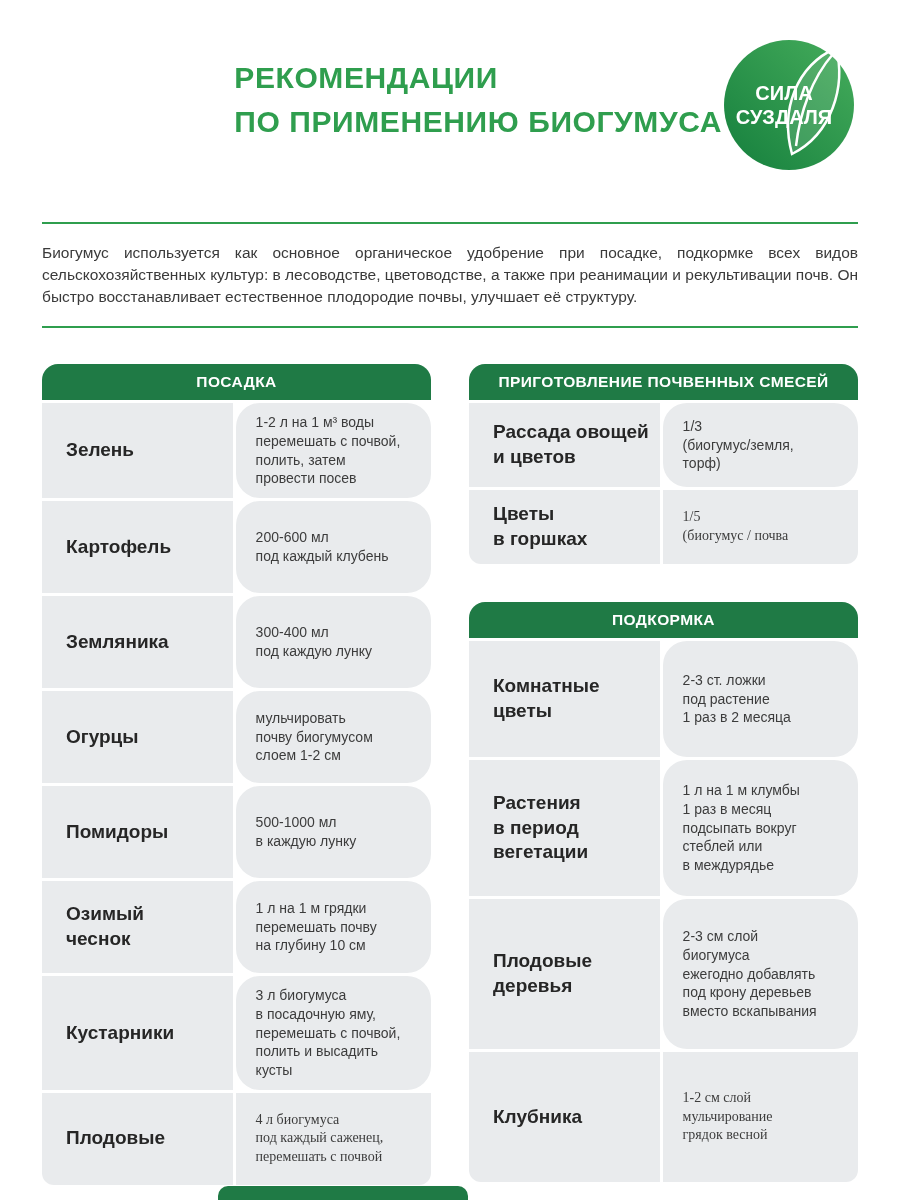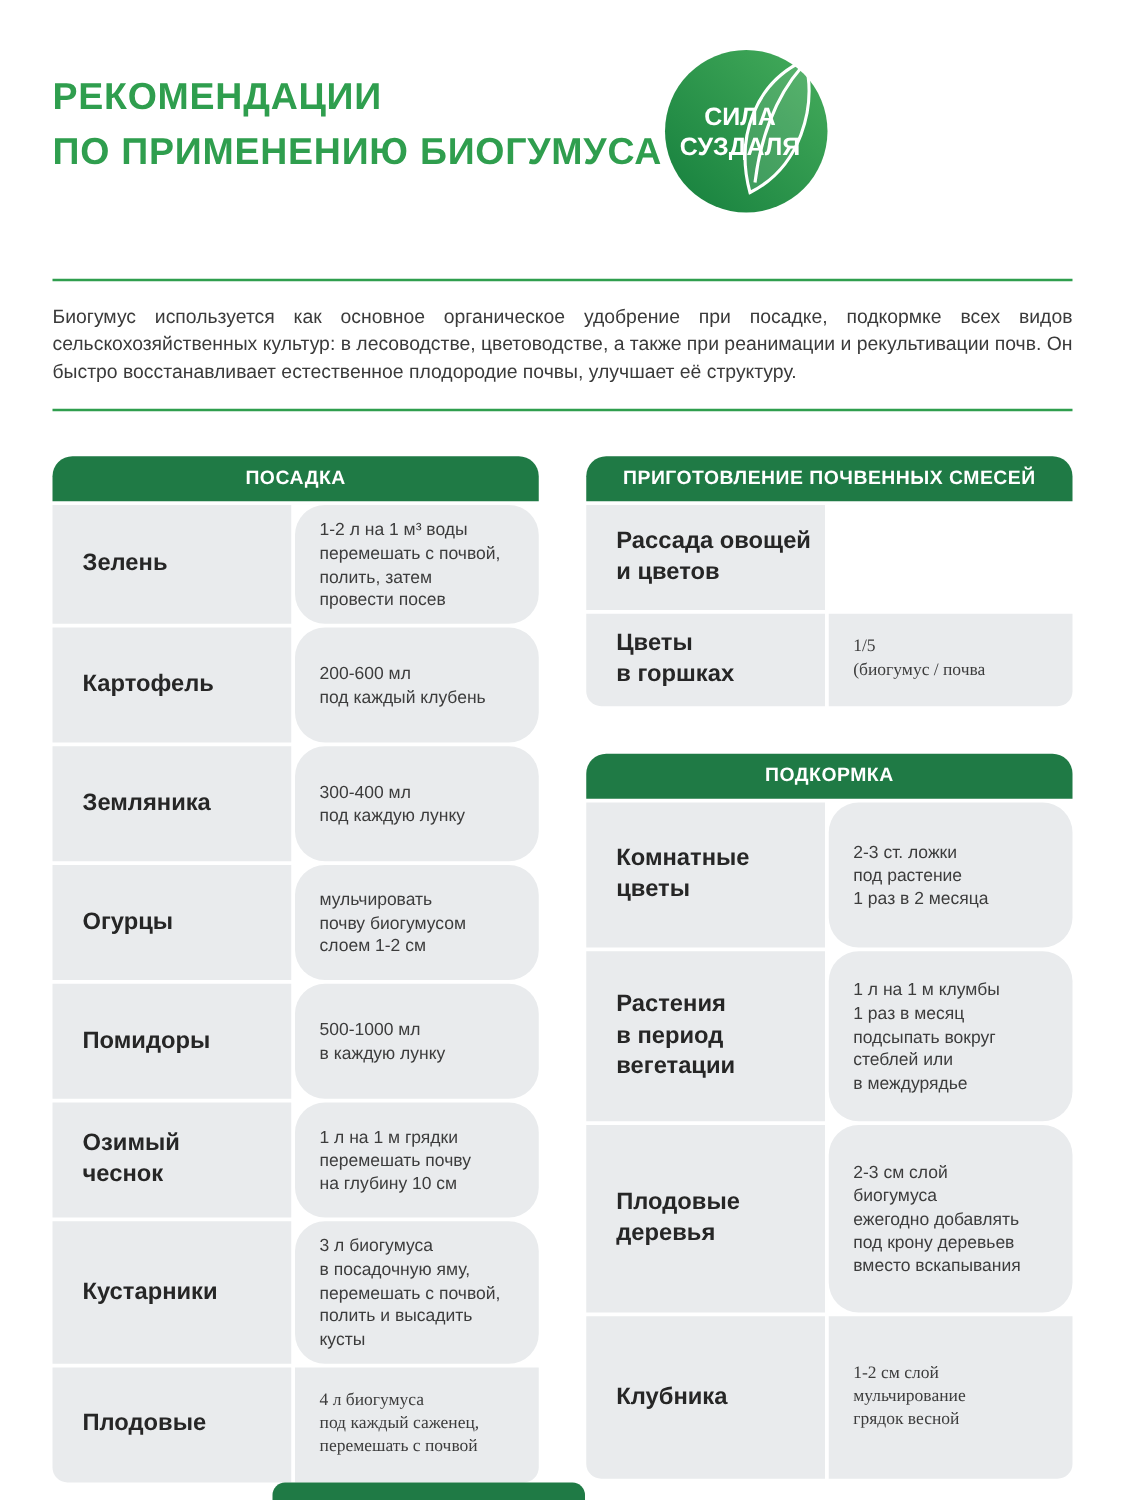--- a/index.html
+++ b/index.html
@@ -4,21 +4,21 @@
 <style>
   * { margin:0; padding:0; box-sizing:border-box; }
   html,body { background:#ffffff; }
   .page {
     width:900px; height:1200px; position:relative; overflow:hidden;
     background:#ffffff;
     font-family:"Liberation Sans","DejaVu Sans",sans-serif;
     padding:56px 42px 0 42px;
   }
   
-  .header-row { display:flex; justify-content:flex-start; align-items:flex-start; }
+  .header-row { display:flex; justify-content:flex-end; align-items:flex-start; }
   .page-title {
     color:#2f9e4e; font-size:30px; font-weight:700; line-height:44px;
     letter-spacing:0.6px; text-transform:uppercase;
   }
   .logo-wrap { margin-top:-18px; margin-right:2px; }
   
   .hr-green { border:none; border-top:2px solid #2f9e4e; }
   .hr-top { margin:46px 0 18px 0; }
   .hr-bottom { margin:18px 0 36px 0; }
   .intro {
@@ -154,20 +154,23 @@
     </div>
 
     <div class="col">
 
       <div class="tbl t-smesi">
         <div class="tbl-header">ПРИГОТОВЛЕНИЕ ПОЧВЕННЫХ СМЕСЕЙ</div>
 
         <div class="row">
           <div class="cell name">Рассада овощей
 и цветов</div>
+          <div class="cell value">1/3
+(биогумус/земля,
+торф)</div>
         </div>
         <div class="row">
           <div class="cell name">Цветы
 в горшках</div>
           <div class="cell value">1/5
 (биогумус / почва</div>
         </div>
       </div>
 
       <div class="tbl t-podkormka">

